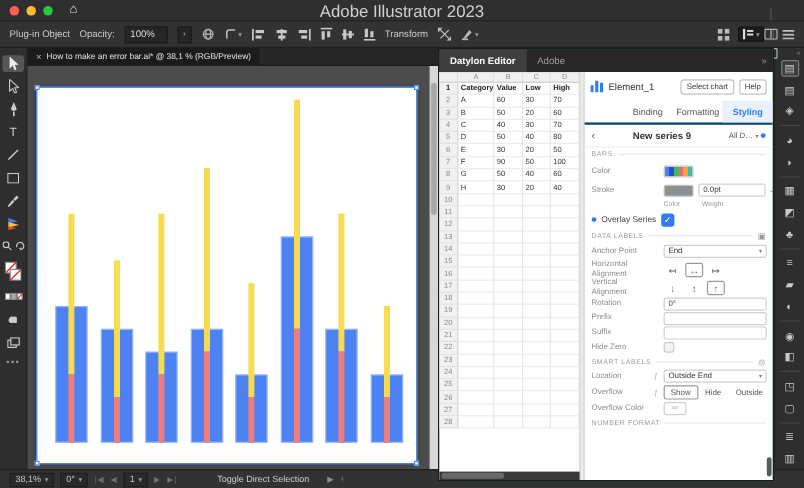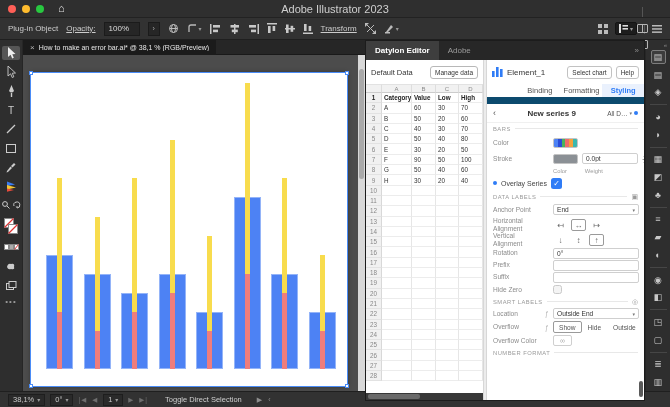--- a/index.html
+++ b/index.html
@@ -4,31 +4,31 @@
 <style>
   * { margin:0; padding:0; box-sizing:border-box; font-family:"Liberation Sans", sans-serif; }
   html,body { width:670px; height:407px; overflow:hidden; background:#323232; }
   .app { position:relative; width:670px; height:407px; background:#323232; }
 
   
   .titlebar { position:absolute; left:0; top:0; right:0; height:18px; background:#2f2f2f; border-bottom:1px solid #222; display:flex; align-items:center; }
   .lights { display:flex; gap:6px; margin-left:8px; }
   .light { width:8px; height:8px; border-radius:50%; }
   .home-btn { margin-left:14px; color:#ddd; font-size:11px; line-height:11px; }
-  .tb-title { position:absolute; left:0; right:0; text-align:center; color:#cfcfcf; font-size:11px; pointer-events:none; }
+  .tb-title { position:absolute; left:0; right:0; text-align:center; color:#cfcfcf; font-size:14px; pointer-events:none; }
   .tb-right { margin-left:auto; display:flex; align-items:center; gap:7px; margin-right:8px; z-index:2;flex-direction:column; }
   .share-btn { background:#2470e8; color:#fff; font-size:8px; padding:2px 9px; border-radius:8px; }
   .tb-sep { width:1px; height:10px; background:#555; }
   .win-ico { width:11px; height:9px; border:1px solid #b5b5b5; border-radius:1px; position:relative; }
   .win-ico.split:before { content:""; position:absolute; left:4px; top:0; bottom:0; width:1px; background:#b5b5b5; }
 
   
   .controlbar { position:absolute; left:0; top:18px; right:0; height:22px; background:#323232; border-bottom:1px solid #1f1f1f; display:flex; align-items:center; color:#ccc; font-size:8px; }
   .cb-left { display:flex; align-items:center; gap:8px; margin-left:8px; }
-  .cb-link { text-decoration:underline; color:#ccc; }
+  .cb-link { color:#ccc; }
   .op-box { background:#262626; border:1px solid #1b1b1b; color:#ddd; padding:1px 4px; min-width:36px; height:14px; display:flex; align-items:center; }
   .op-arrow { background:#262626; border:1px solid #1b1b1b; height:14px; width:12px; display:flex; align-items:center; justify-content:center; color:#aaa; font-size:7px; }
   .cb-ico { display:flex; align-items:center; }
   .cb-right { margin-left:auto; display:flex; align-items:center; gap:7px; margin-right:8px; }
   .panel-toggle { background:#1d1d1d; border:1px solid #141414; border-radius:2px; padding:1px 3px; display:flex; gap:2px; align-items:center; color:#ddd; }
   .chev { font-size:6px; color:#999; }
 
   
   .toolbar { position:absolute; left:0; top:40px; width:23px; height:351px; background:#2e2e2e; border-right:1px solid #262626; display:flex; flex-direction:column; align-items:center; padding-top:6px; gap:5px; }
   .tool { width:18px; height:14px; display:flex; align-items:center; justify-content:center; }
@@ -85,21 +85,21 @@
   .hthumb { position:absolute; left:2px; top:1px; width:52px; height:5px; background:#6a6a6a; border-radius:2px; }
 
   .pdivider { width:4px; flex:none; background:#ececec; border-left:1px solid #d7d7d7; border-right:1px solid #d7d7d7; }
 
   
   .stylepane { flex:1; position:relative; overflow:hidden; background:#fff; }
   .ehead { height:24px; display:flex; align-items:center; gap:4px; padding:0 5px; }
   .ename { font-size:8px; color:#333; }
   .ebtn { font-size:6.5px; color:#333; border:1px solid #c2c2c2; border-radius:3px; padding:2px 4px; background:#fff; margin-left:auto; }
   .ebtn + .ebtn { margin-left:0; }
-  .stabs { height:20px; display:flex; border-bottom:7px solid #0c4a6e;padding-left:32px; }
+  .stabs { height:20px; display:flex; border-bottom:2px solid #0c4a6e;padding-left:32px; }
   .stab { flex:1; display:flex; align-items:center; justify-content:center; font-size:7.5px; color:#555; }
   .stab.active { color:#2f7cf6; background:#eaf1fd; font-weight:bold; }
   .series-row { height:19px; display:flex; align-items:center; padding:0 6px; border-bottom:1px solid #f0f0f0; }
   .series-back { color:#555; font-size:9px; }
   .series-name { flex:1; text-align:center; font-size:8px; font-weight:bold; color:#333; }
   .series-scope { font-size:6.5px; color:#555; display:flex; align-items:center; gap:2px; }
   .bluedot { width:4px; height:4px; border-radius:50%; background:#2f7cf6; flex:none; }
   .sechdr { height:11px; display:flex; align-items:center; padding:0 6px; gap:4px; }
   .sechdr .sectxt { font-size:5.8px; color:#9a9a9a; letter-spacing:.5px; white-space:nowrap; }
   .sechdr .line { flex:1; border-top:1px solid #e8e8e8; }
@@ -122,21 +122,21 @@
   .alignbtn.sel { border:1px solid #9a9a9a; border-radius:2px; }
   .segbtn { height:12px; padding:0 5px; display:flex; align-items:center; font-size:6.6px; color:#555; border:1px solid transparent; }
   .segbtn.sel { border:1px solid #9a9a9a; border-radius:2px; }
   .linkbox { width:19px; height:11px; border:1px solid #cfcfcf; border-radius:2px; display:flex; align-items:center; justify-content:center; color:#aaa; font-size:7px; }
   .sthumb { position:absolute; right:1px; bottom:3px; width:4px; height:16px; background:#5a5a5a; border-radius:2px; }
 
   
   .statusbar { position:absolute; left:0; bottom:0; right:0; height:16px; background:#323232; border-top:1px solid #1f1f1f; display:flex; align-items:center; color:#c9c9c9; font-size:7.5px; z-index:1; gap:5px; padding-left:8px; }
   .sbox { display:flex; align-items:center; gap:3px; background:#2a2a2a; border:1px solid #1e1e1e; padding:1px 4px; height:12px; }
   .snav { color:#6e6e6e; font-size:6.5px; letter-spacing:1px; }
-  .hint { margin-left:12px; color:#cfcfcf; font-size:7.5px; }
+  .hint { margin-left:28px; color:#cfcfcf; font-size:7.5px; }
   .sb-icons { display:flex; gap:6px; color:#8e8e8e; font-size:7px; margin-left:10px; }
 
   svg { display:block; }
 </style>
 </head>
 <body>
 
 <div class="app">
 
   <div class="titlebar">
@@ -400,24 +400,20 @@
 
   <div class="panel">
     <div class="ptabs">
       <div class="ptab active">Datylon Editor</div>
       <div class="ptab">Adobe</div>
       <div class="more">»</div>
     </div>
     <div class="pbody">
 
       <div class="datapane">
-        <div class="dhead">
-          <span class="dtitle">Default Data</span>
-          <span class="manage-btn">Manage data</span>
-        </div>
         <div class="colhead" id="colhead">
             <div class="cell cn"></div>
             <div class="cell ca">A</div>
             <div class="cell cb">B</div>
             <div class="cell cc">C</div>
             <div class="cell cd">D</div>
           </div>
         <div id="grid">
             <div class="trow hdr">
               <div class="cell cn">1</div>

